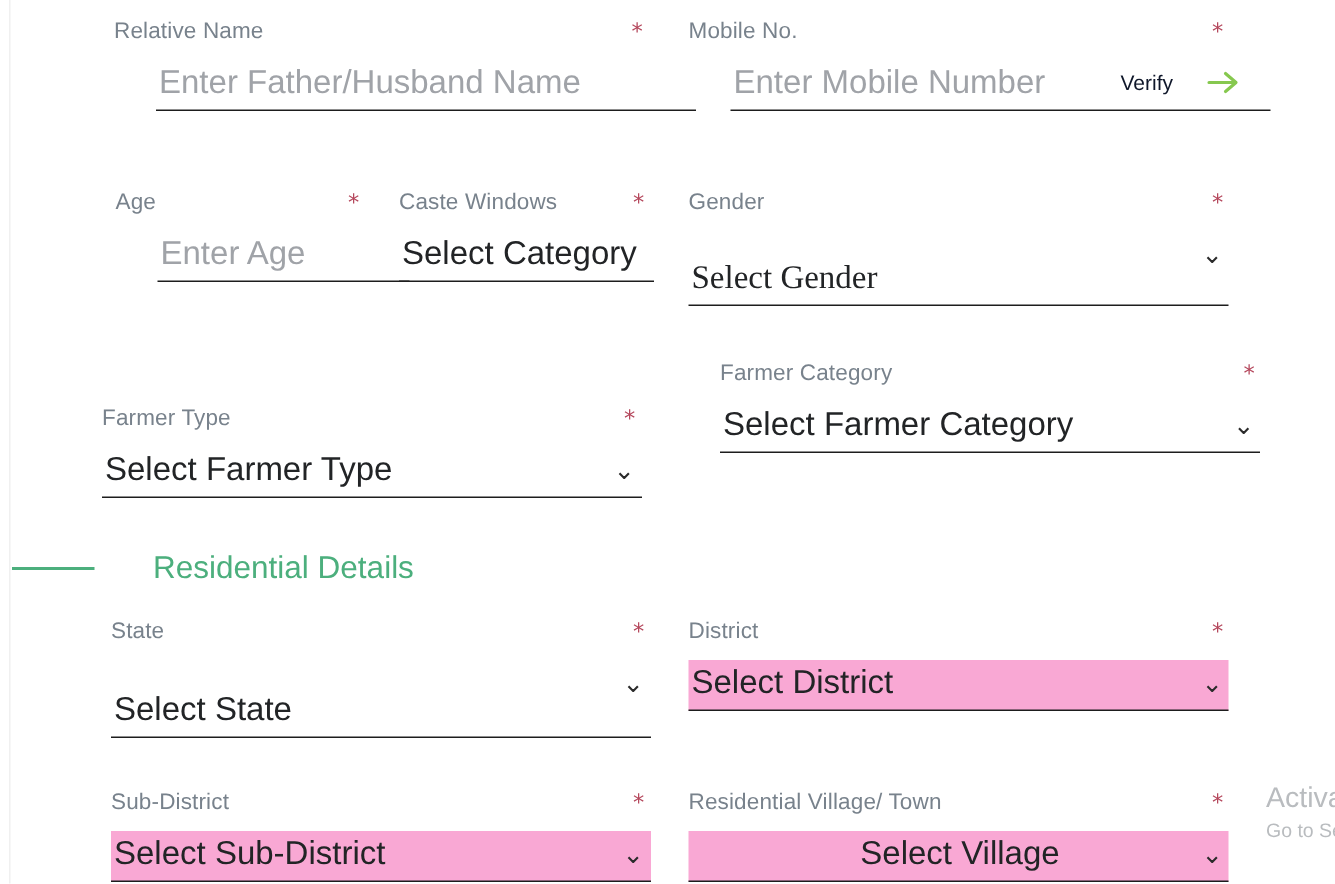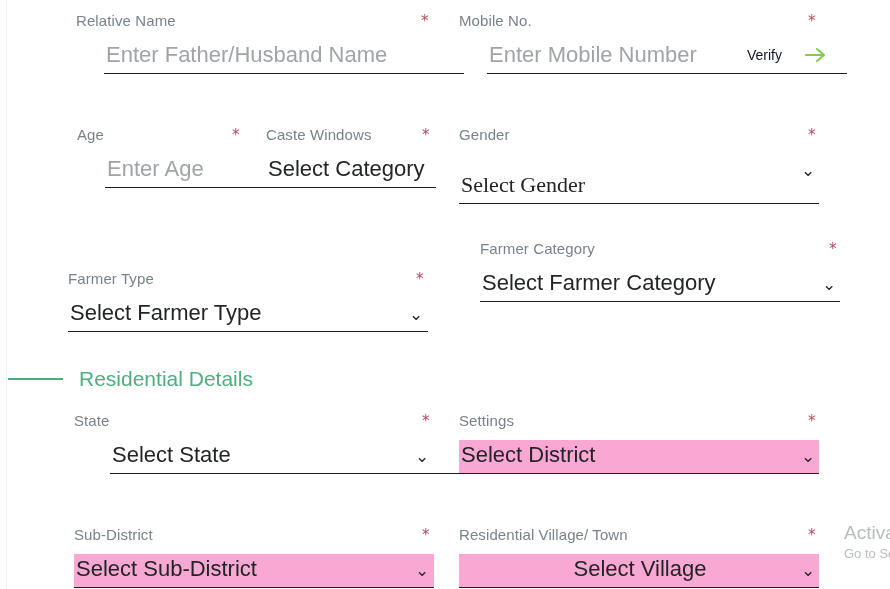--- a/index.html
+++ b/index.html
@@ -112,20 +112,21 @@
     width: 55px;
     height: 2px;
     background: #4caf7d;
     margin-right: 16px;
   }
   .section-title {
     font-size: 21px;
     color: #4caf7d;
     line-height: 26px;
     white-space: nowrap;
+    margin-left: 23px;
   }
 
   
   .watermark {
     position: absolute;
     right: 0;
     top: 521px;
     width: 46px;
     overflow: hidden;
     text-align: left;
@@ -203,26 +204,26 @@
   </div>
 
   <div class="section-head" style="left:8px; top:366px;">
     <span class="section-rule"></span>
     <span class="section-title">Residential Details</span>
   </div>
 
   <div class="field" style="left:74px; top:412px; width:360px;">
     <div class="field-label">State</div>
     <span class="req-star" style="left:348px; top:0;">*</span>
-    <div class="control" style="top:28px; width:360px;margin-left:36px;">Select State</div>
+    <div class="control" style="top:46px; width:360px;">Select State</div>
     <span class="chevron" style="left:341px; top:36px;">⌄</span>
   </div>
 
   <div class="field" style="left:459px; top:412px; width:360px;">
-    <div class="field-label">Settings</div>
+    <div class="field-label">District</div>
     <span class="req-star" style="left:349px; top:0;">*</span>
     <div class="control filled-bg" style="top:28px; width:360px;">Select District</div>
     <span class="chevron" style="left:342px; top:36px;">⌄</span>
   </div>
 
   <div class="field" style="left:74px; top:526px; width:360px;">
     <div class="field-label">Sub-District</div>
     <span class="req-star" style="left:348px; top:0;">*</span>
     <div class="control filled-bg" style="top:28px; width:360px;">Select Sub-District</div>
     <span class="chevron" style="left:341px; top:36px;">⌄</span>

